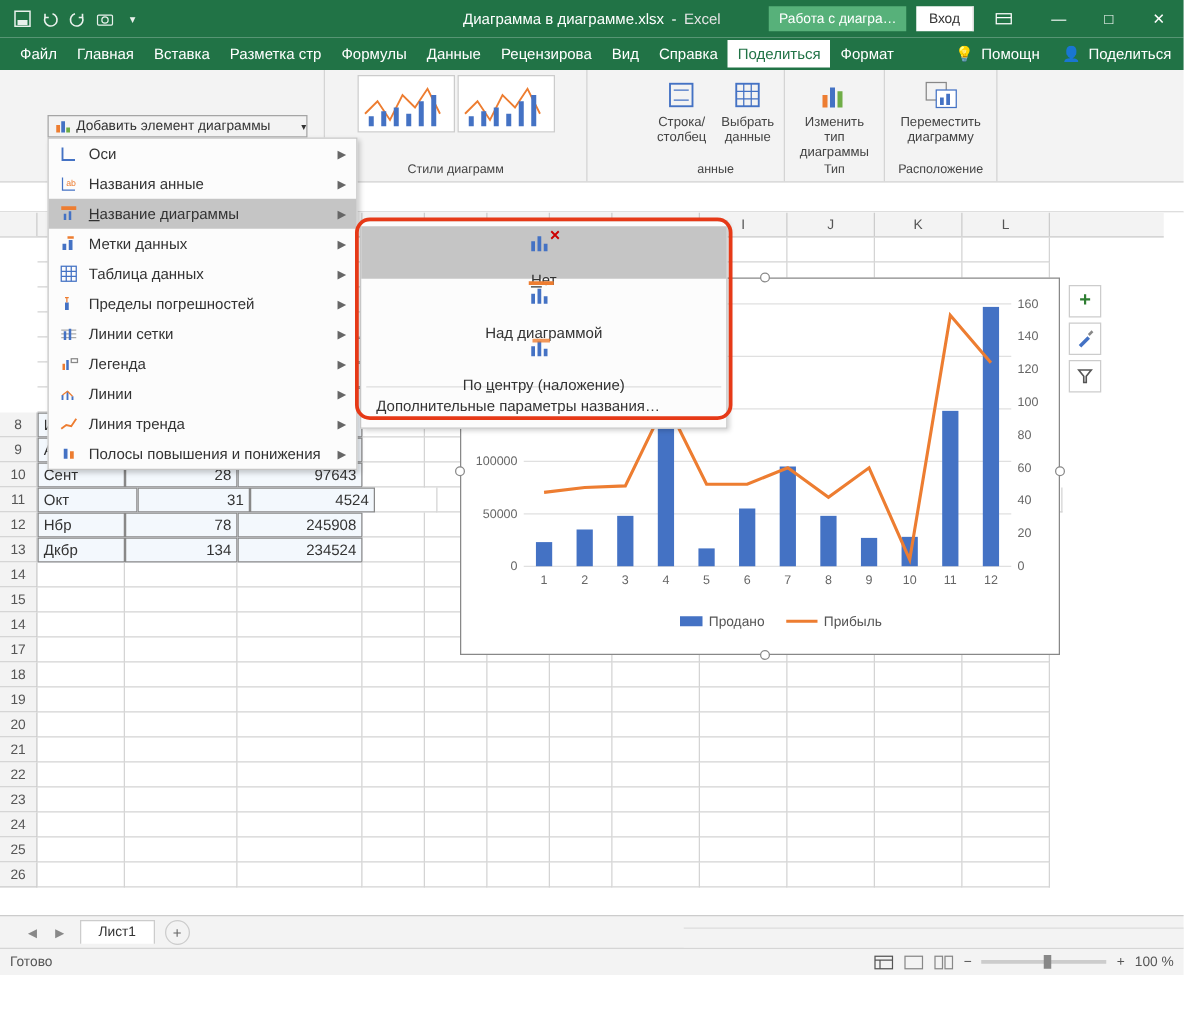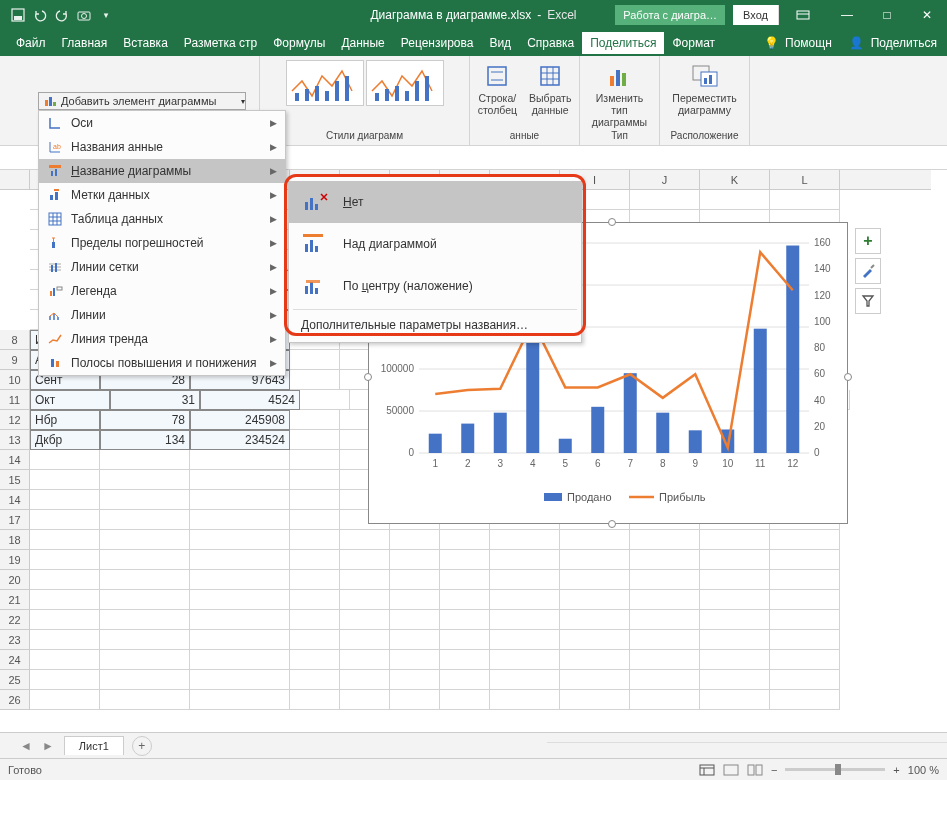--- a/index.html
+++ b/index.html
@@ -41,21 +41,21 @@
 .chart-obj { position: absolute; top: 52px; left: 368px; width: 480px; height: 302px; border: 1px solid #888; background: #fff; }
 .chart-side { position: absolute; right: -34px; top: 5px; display: flex; flex-direction: column; gap: 4px; }
 .chart-side-btn { width: 26px; height: 26px; border: 1px solid #ccc; background: #fff; display: flex; align-items: center; justify-content: center; }
 .dd-menu { position: absolute; top: 110px; left: 38px; width: 248px; background: #fcfcfc; border: 1px solid #c6c6c6; box-shadow: 2px 2px 4px rgba(0,0,0,0.2); z-index: 10; }
 .dd-btn { position: absolute; top: 92px; left: 38px; width: 208px; height: 18px; background: #f3f3f3; border: 1px solid #a5a5a5; display: flex; align-items: center; gap: 4px; font-size: 11px; padding-left: 4px; z-index: 11; }
 .dd-item { display: flex; align-items: center; height: 24px; padding: 0 8px; gap: 8px; font-size: 12px; position: relative; }
 .dd-item.selected { background: #c5c5c5; }
 .dd-item .arrow { margin-left: auto; color: #666; font-size: 9px; }
 .dd-item .ic { width: 16px; height: 16px; display: flex; align-items: center; justify-content: center; }
 .submenu { position: absolute; top: 176px; left: 288px; width: 294px; background: #fcfcfc; border: 1px solid #c6c6c6; box-shadow: 2px 2px 4px rgba(0,0,0,0.2); z-index: 12; padding: 4px 0; }
-.sub-item { display: flex; align-items: center; height: 42px; padding: 0 10px; gap: 12px; font-size: 12px; }
+.sub-item { display: flex; align-items: center; height: 42px; padding: 0 10px; gap: 12px; font-size: 12px; flex-direction: column; }
 .sub-item.sel { background: #c5c5c5; }
 .sub-item .ic { width: 32px; height: 24px; }
 .sub-sep { height: 1px; background: #ddd; margin: 2px 4px; }
 .sub-more { padding: 6px 12px; font-size: 12px; }
 .highlight { position: absolute; border: 3px solid #e63917; border-radius: 12px; pointer-events: none; z-index: 20; }
 .sheettabs { height: 26px; border-top: 1px solid #ccc; background: #f3f3f3; display: flex; align-items: center; padding-left: 20px; position: relative; }
 .sheettab { background: #fff; border: 1px solid #ccc; border-bottom: none; padding: 3px 14px; font-size: 11px; }
 .addsheet { width: 20px; height: 20px; border: 1px solid #ccc; border-radius: 50%; display: flex; align-items: center; justify-content: center; margin-left: 8px; color: #666; }
 .statusbar { height: 22px; background: #f3f3f3; border-top: 1px solid #ccc; display: flex; align-items: center; padding: 0 8px; font-size: 11px; color: #555; }
 .statusbar .right { margin-left: auto; display: flex; align-items: center; gap: 8px; }
@@ -161,21 +161,21 @@
             <rect x="18" y="28" width="4" height="12" fill="#4472c4"></rect>
             <rect x="28" y="25" width="4" height="15" fill="#4472c4"></rect>
             <rect x="38" y="30" width="4" height="10" fill="#4472c4"></rect>
             <rect x="48" y="20" width="4" height="20" fill="#4472c4"></rect>
             <rect x="58" y="15" width="4" height="25" fill="#4472c4"></rect>
           </svg>
         </div>
     </div>
     <span class="label">Стили диаграмм</span>
   </div>
-  <div class="ribbon-group" style="width:110px;">
+  <div class="ribbon-group" style="width:110px;margin-left:48px;">
     <div style="display:flex;gap:4px;">
       <div class="ribbon-btn">
         <span class="ic">
             <svg width="24" height="24">
               <rect x="3" y="3" width="18" height="18" fill="none" stroke="#4472c4" stroke-width="1.5"></rect>
               <path d="M6 8 L18 8 M6 16 L18 16" stroke="#4472c4"></path>
             </svg>
           </span>
         <span>Строка/ столбец</span>
       </div>

